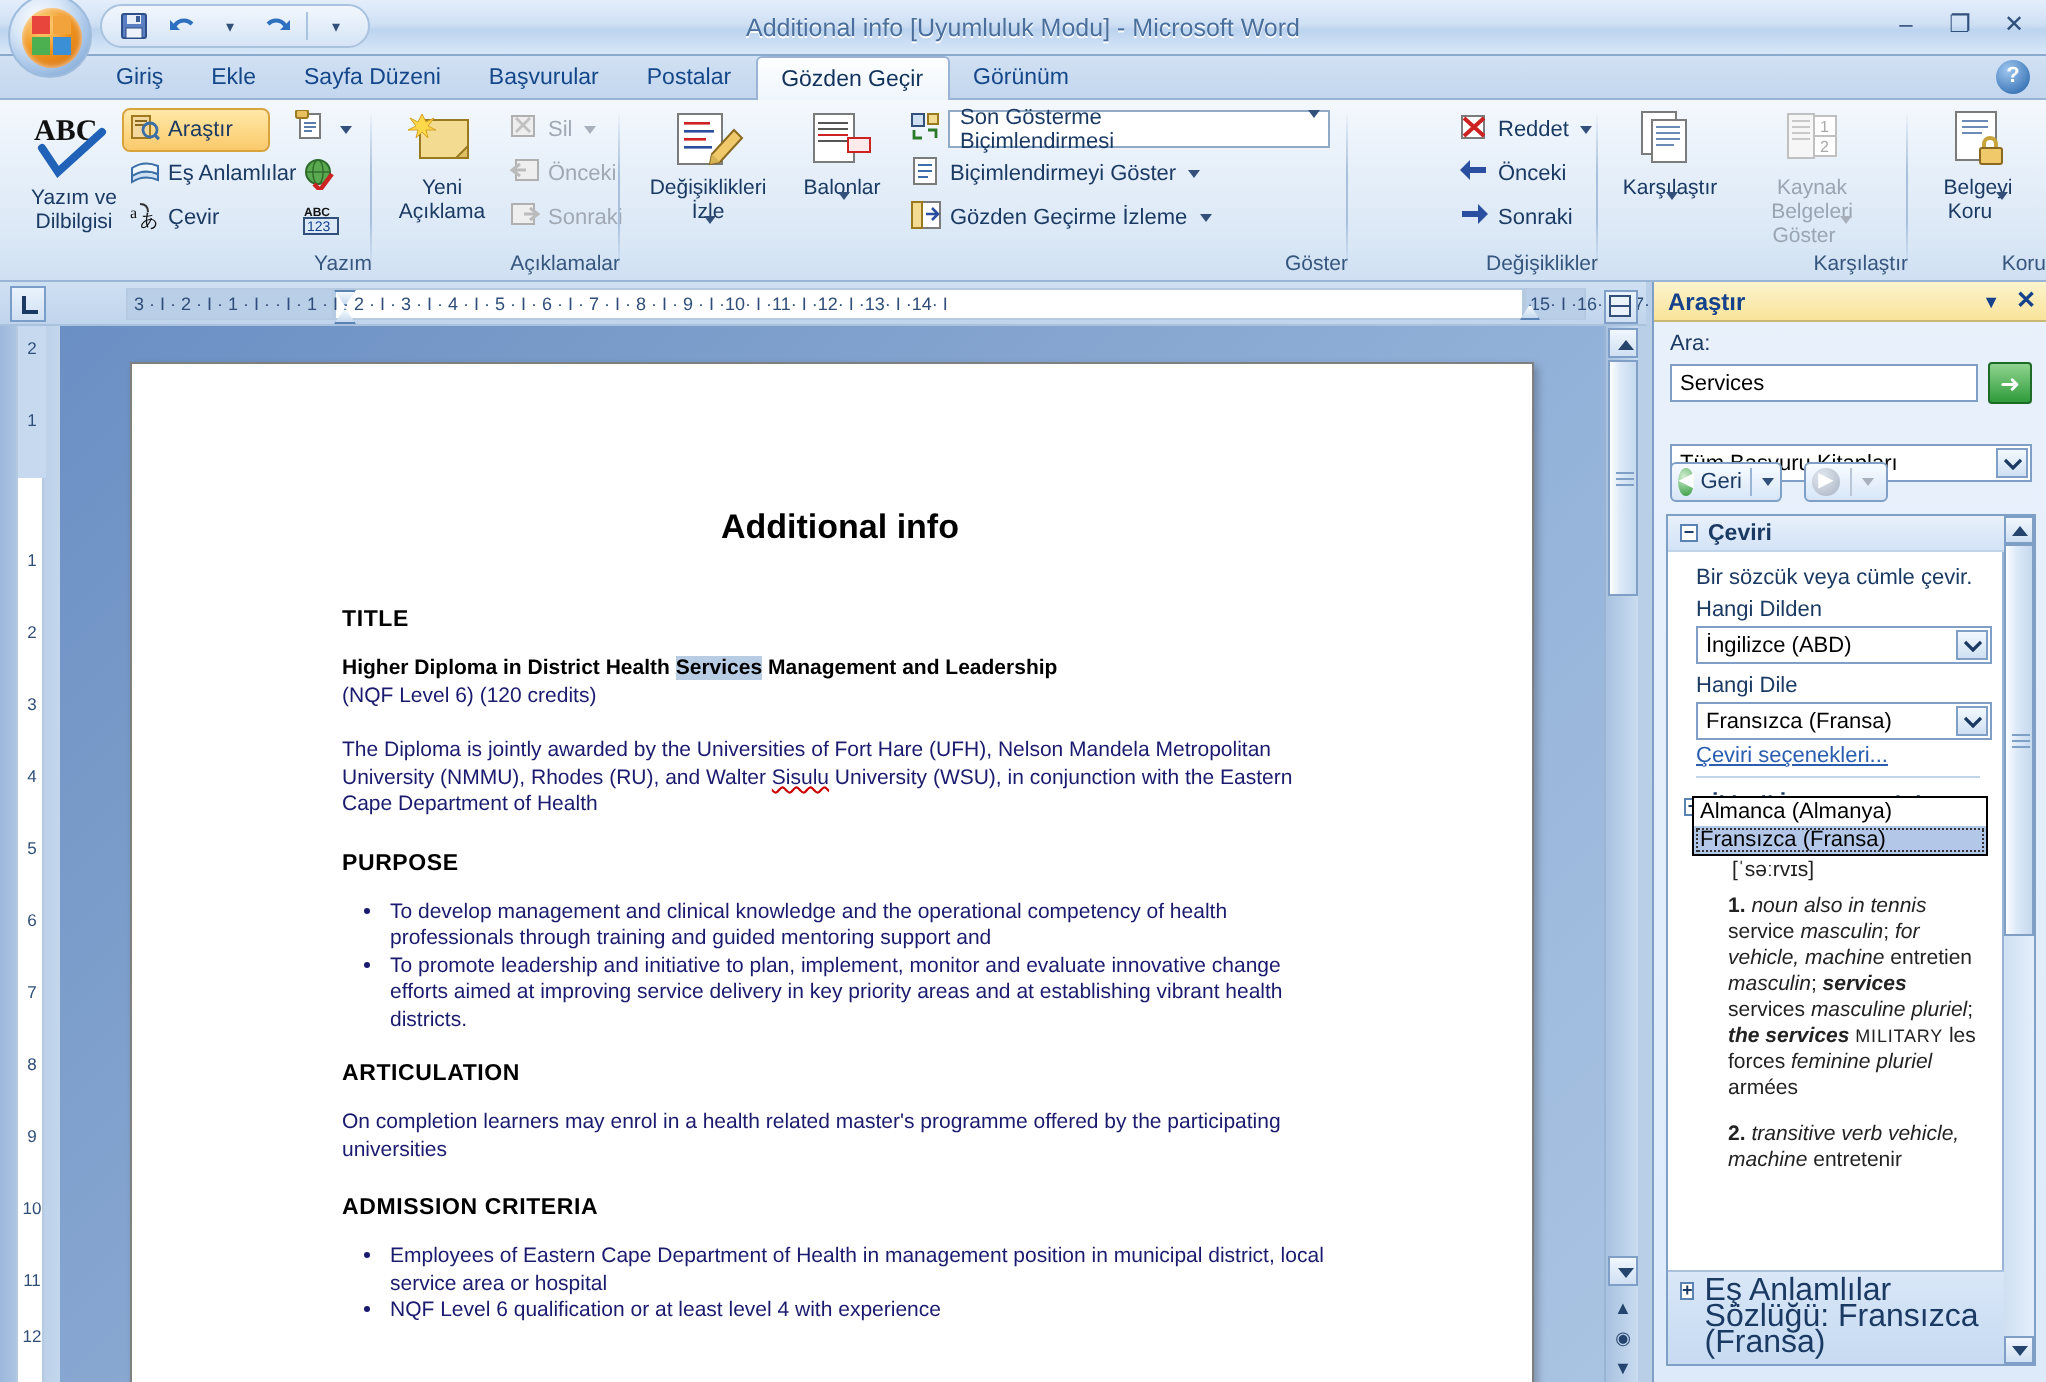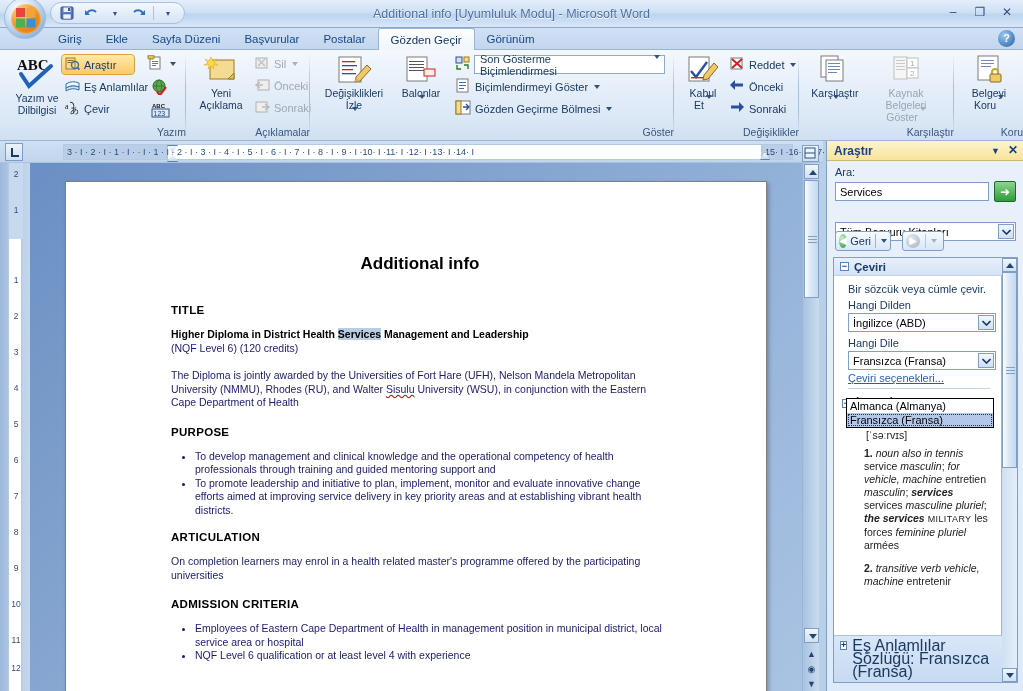--- a/index.html
+++ b/index.html
@@ -484,40 +484,30 @@
         </div>
 
         <div class="smbtn" style="left:142px; top:48px;">
           <span class="ico">
             <svg width="16" height="15" viewBox="0 0 16 15">
               <rect x="1" y="1" width="14" height="13" fill="#fff" stroke="#7b7b7b"></rect>
               <rect x="1" y="1" width="5" height="13" fill="#f3dc92" stroke="#9a7a20"></rect>
               <path d="M8 7 L13 7 M11 4 L14 7 L11 10" stroke="#2a4fa0" stroke-width="1.3" fill="none"></path>
             </svg>
           </span>
-          <span>Gözden Geçirme Bölmesi</span>
+          <span>Gözden Geçirme İzleme</span>
           <span class="arrow-dn"></span>
         </div>
       </div>
       <div class="gtitle">Göster</div>
       <div class="gdiv" style="right:0;"></div>
     </div>
 
     <div class="rgroup" style="left:674px; width:125px;">
       <div class="gbody">
-        <div class="bigbtn" style="left:5px; top:2px; width:48px;">
-          <svg width="34" height="30" viewBox="0 0 34 30">
-            <rect x="3" y="2" width="20" height="24" fill="#fff" stroke="#7b7b7b"></rect>
-            <path d="M5 16 L10 22 L21 7" stroke="#2a4fa0" stroke-width="2.4" fill="none"></path>
-            <rect x="5" y="22" width="13" height="1.4" fill="#cc2222"></rect>
-            <path d="M18 20 L28 8 L32 12 L22 24 L17 25 Z" fill="#f0c96b" stroke="#8a6a20"></path>
-          </svg>
-          <div class="lbl">Kabul</div>
-          <div class="lbl"><span>Et</span><span class="arrow-dn"></span></div>
-        </div>
 
         <div class="smbtn" style="left:52px; top:4px;">
           <span class="ico">
             <svg width="16" height="15" viewBox="0 0 16 15">
               <rect x="2" y="2" width="11" height="11" fill="#fff" stroke="#7b7b7b"></rect>
               <path d="M3 3 L13 12 M13 3 L3 12" stroke="#cc2222" stroke-width="2"></path>
             </svg>
           </span>
           <span>Reddet</span>
           <span class="arrow-dn"></span>

